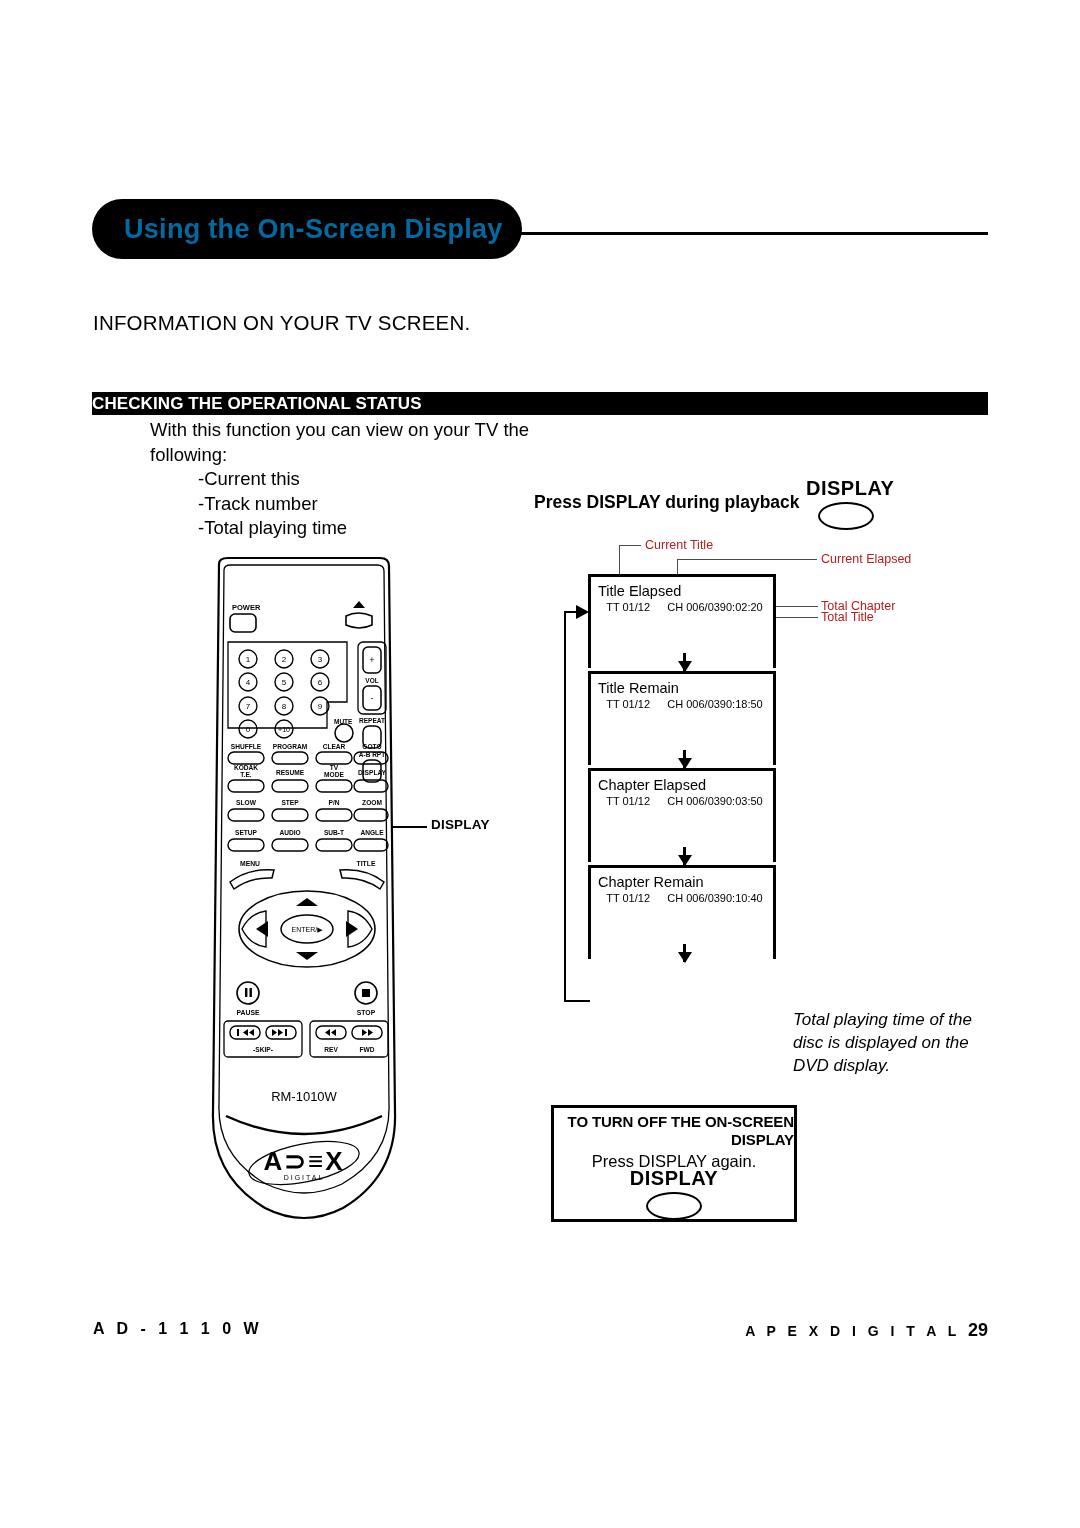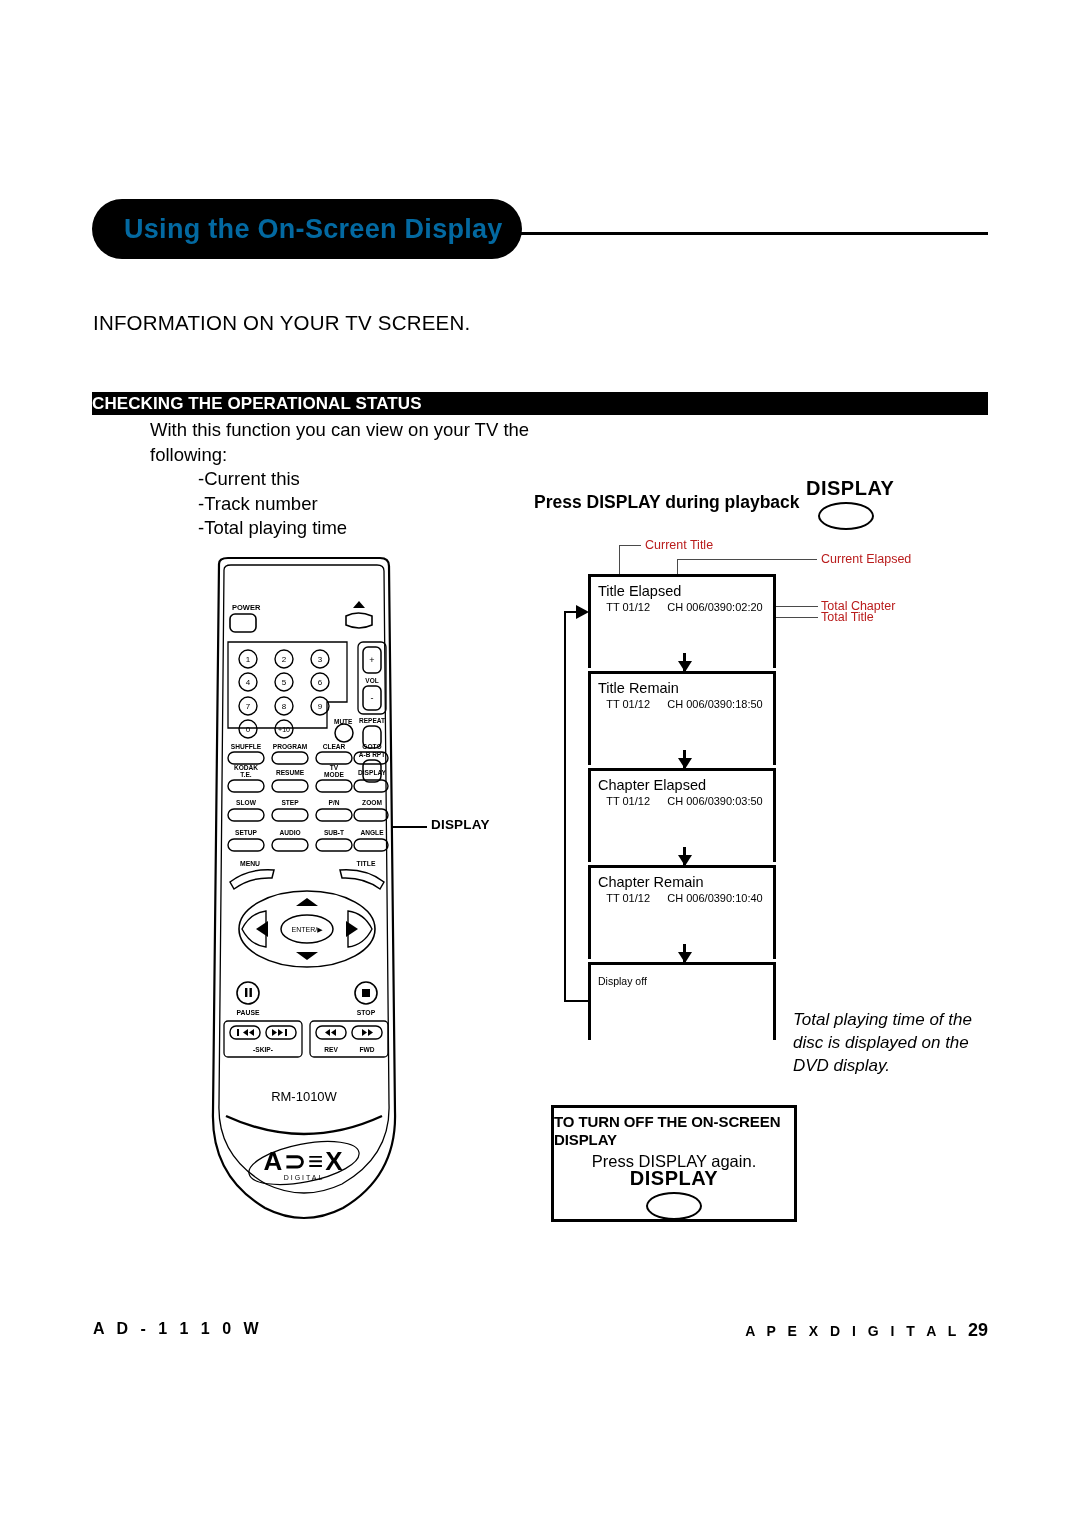--- a/index.html
+++ b/index.html
@@ -113,21 +113,21 @@
     position:absolute;left:793px;top:1008px;width:190px;
     font-size:17px;line-height:23px;font-style:italic;
   }
 
   
   .turnoff{
     position:absolute;left:551px;top:1105px;width:246px;height:117px;
     box-sizing:border-box;border:3.2px solid #000;background:#fff;
   }
   .turnoff .hd{
-    font-size:15px;font-weight:bold;text-align:left;line-height:18px;
+    font-size:15px;font-weight:bold;text-align:right;line-height:18px;
     margin-top:5px;letter-spacing:-.1px;
   }
   .turnoff .sub{
     font-size:16.5px;text-align:center;line-height:20px;margin-top:2px;
   }
   #display-btn-bottom{left:0;right:0;top:60px;width:100%;}
 
   
   .remote{position:absolute;left:186px;top:556px;width:236px;height:670px;}
 
@@ -220,23 +220,20 @@
     <div class="arrow-dn" style="left:683px;top:847px;height:18px;"></div>
 
     <div class="tvbox" style="left:588px;top:865px;">
       <div class="t1">Chapter Remain</div>
       <div class="t2">
         <i class="tt">TT  01/12</i><i class="ch">CH  006/039</i><i>0:10:40</i>
       </div>
     </div>
     <div class="arrow-dn" style="left:683px;top:944px;height:18px;"></div>
 
-    <div class="tvbox small" style="left:588px;top:962px;height:78px;">
-      <div class="t1">Display off</div>
-    </div>
 
     <div class="loop h" style="left:564px;top:1000px;width:26px;"></div>
     <div class="loop v" style="left:564px;top:611px;height:391px;"></div>
     <div class="loop h" style="left:564px;top:611px;width:14px;"></div>
     <div class="loop-arrow" style="left:576px;top:605px;"></div>
   </div>
 
   <div class="note">Total playing time of the disc is displayed on the DVD display.</div>
 
   <div class="turnoff">

